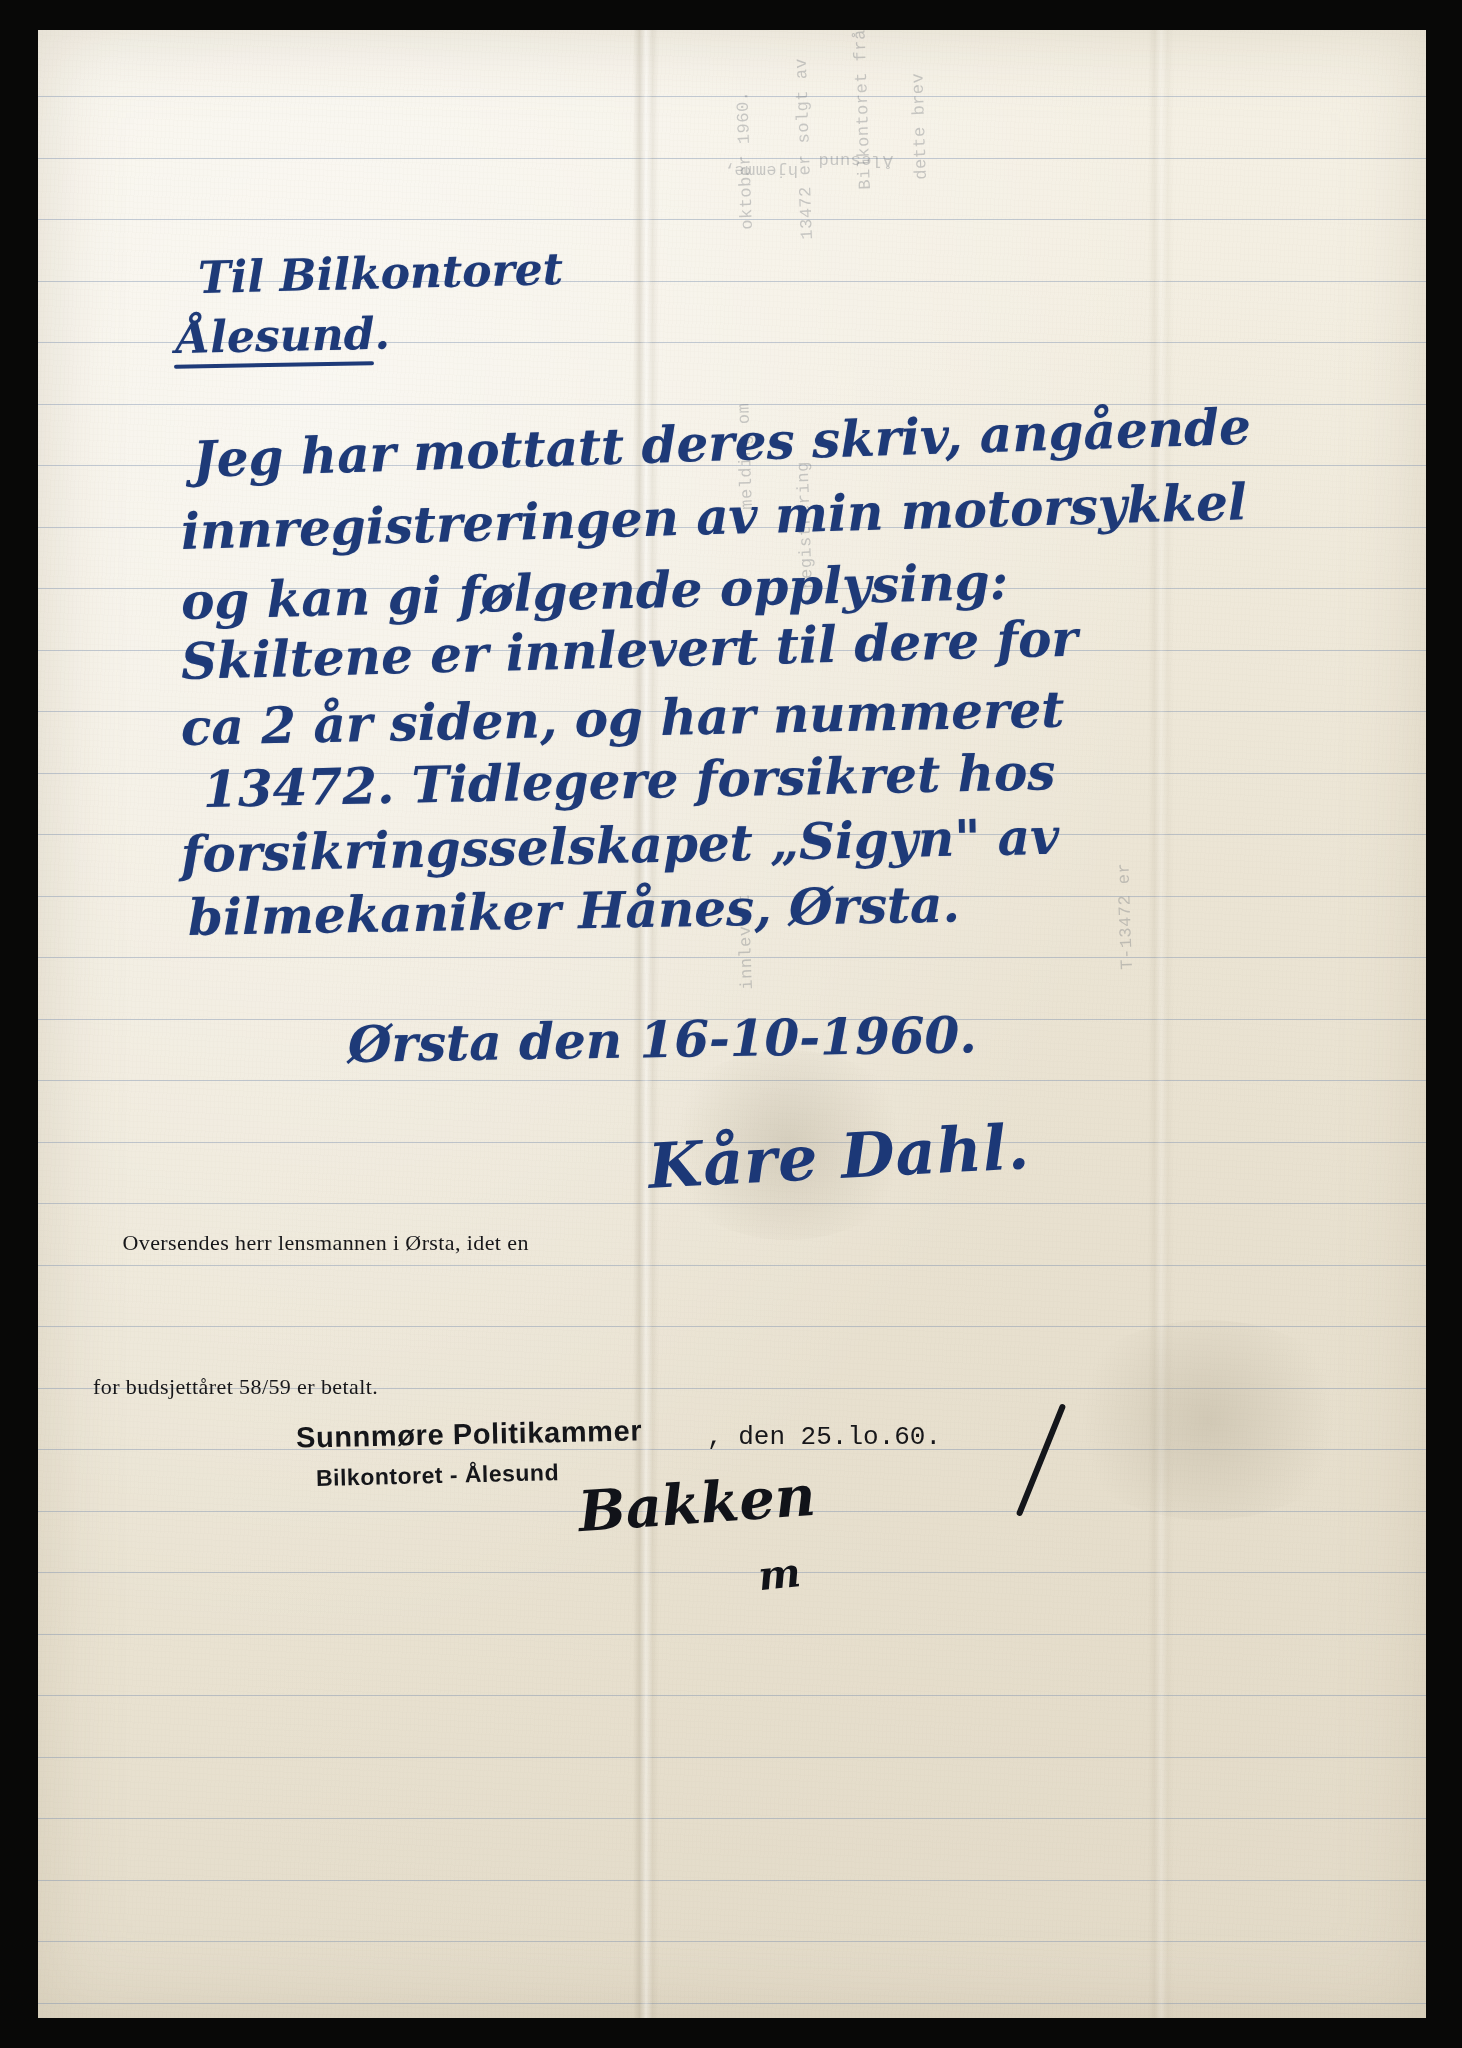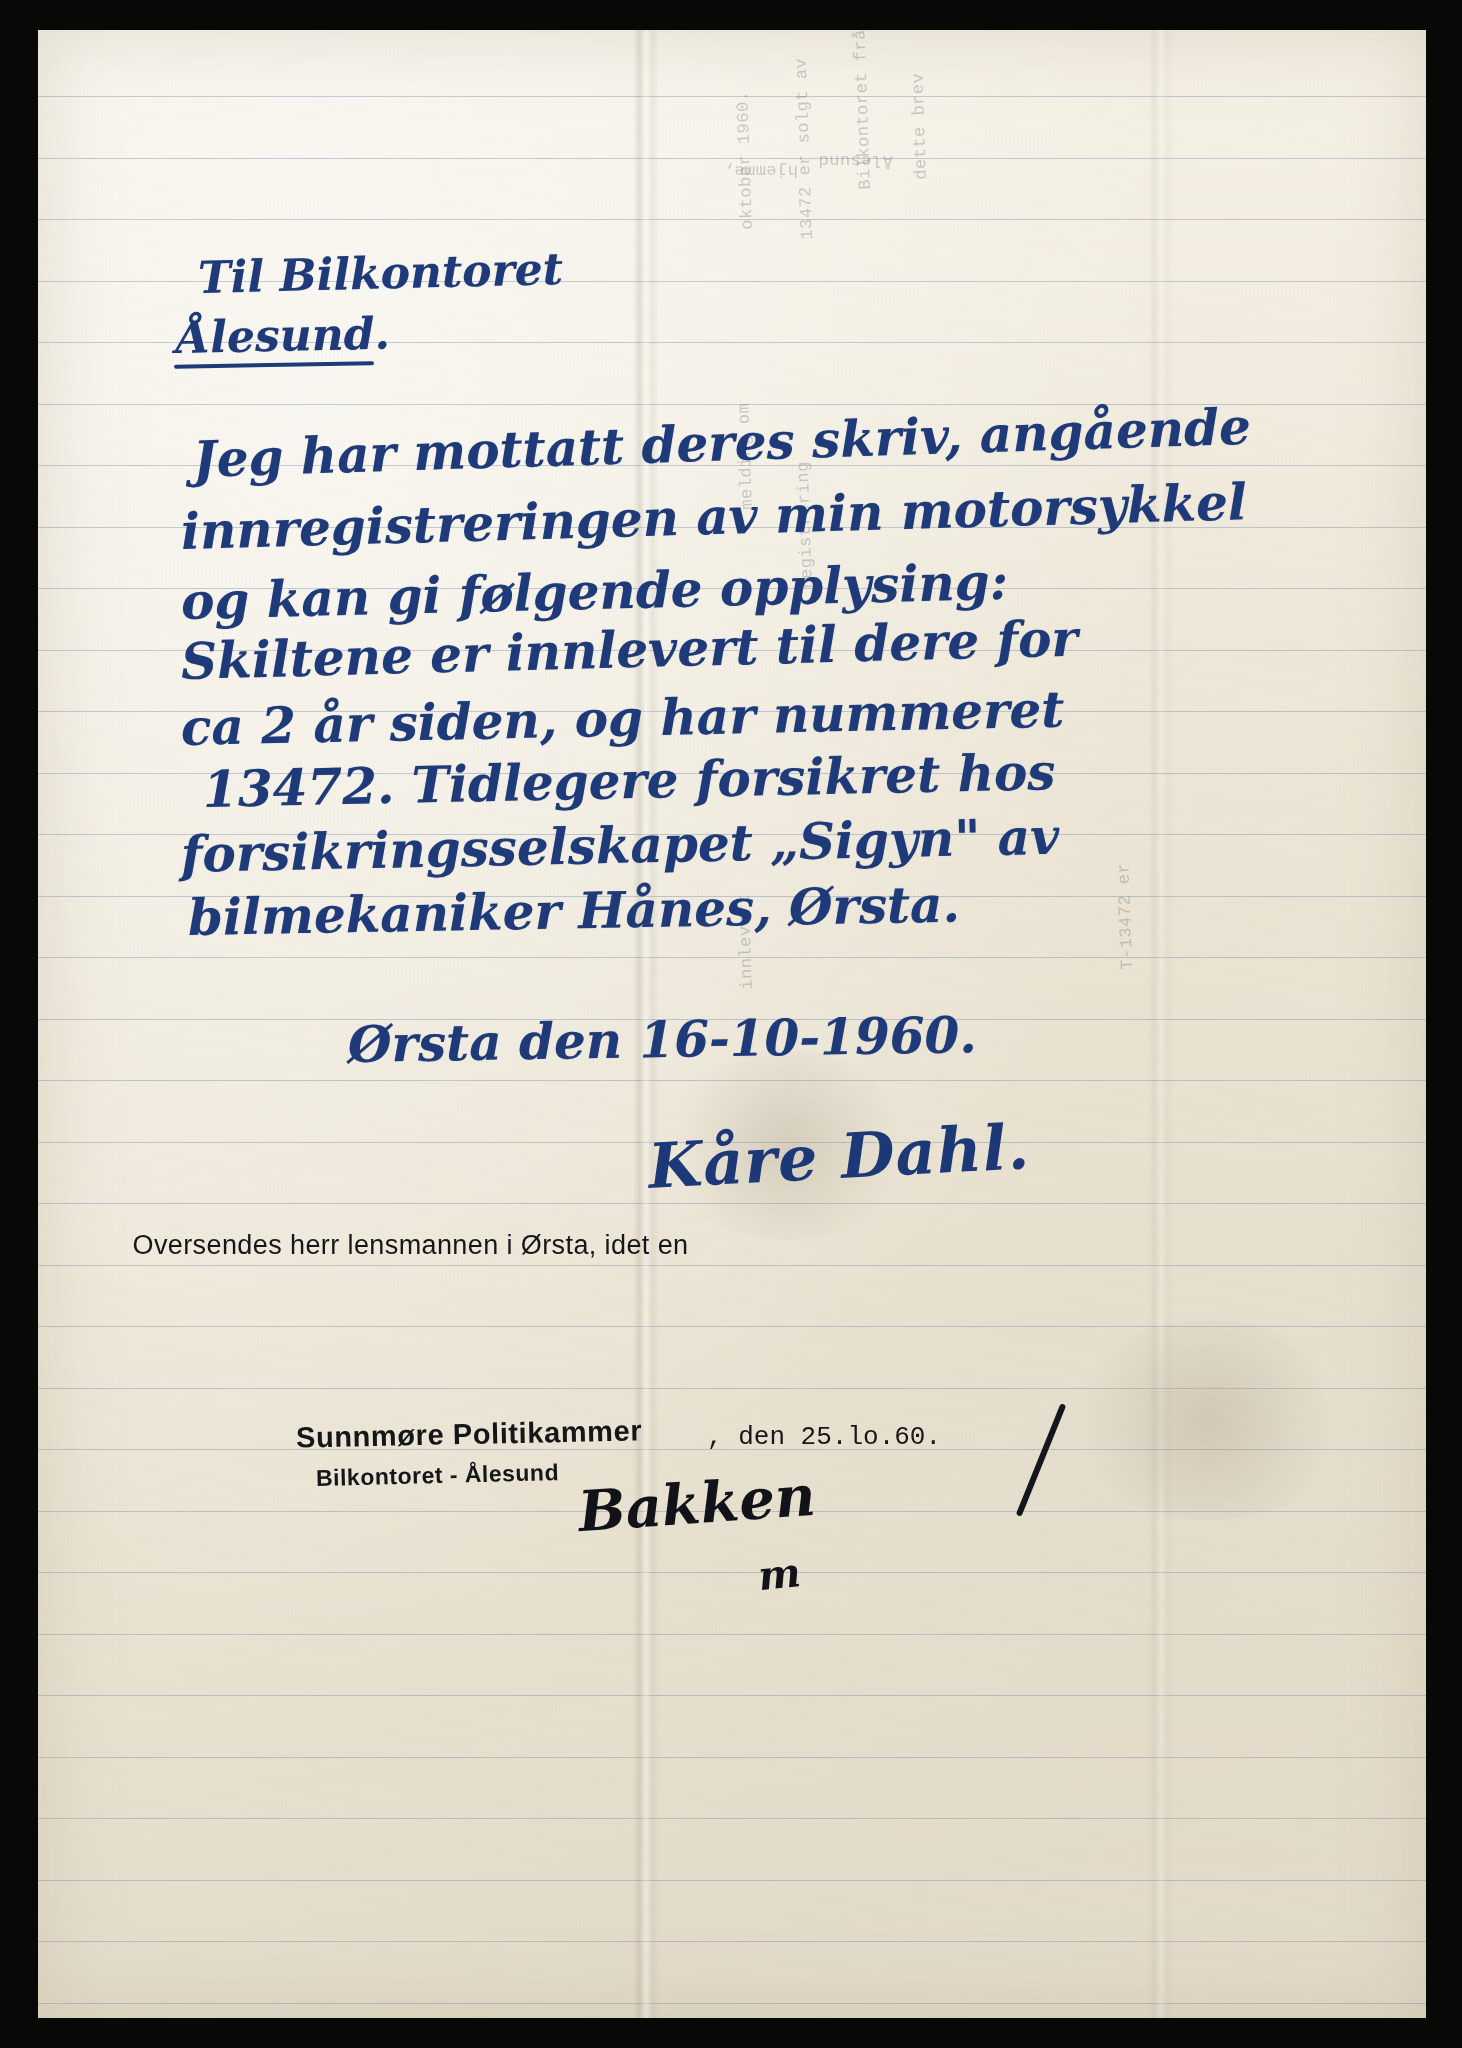--- a/index.html
+++ b/index.html
@@ -117,22 +117,22 @@
     font-size: 62px;
     letter-spacing: 1px;
     white-space: nowrap;
     transform: rotate(-3deg);
   }
 
   
   .typed {
     position: absolute;
     color: #17171a;
-    font-family: Liberation Sans, sans-serif;
-    font-size: 27px;
+    font-family: Liberation Serif, serif;
+    font-size: 22px;
     letter-spacing: 0.4px;
     white-space: pre;
   }
 
   
   .stamp {
     position: absolute;
     color: #15161a;
     font-family: "Liberation Sans", sans-serif;
     font-weight: 700;
@@ -267,20 +267,21 @@
 
     <div class="hand big" style="left:143px; top:795px; transform: rotate(-1.2deg);">forsikringsselskapet  „Sigyn"  av</div>
 
     <div class="hand big" style="left:150px; top:858px; transform: rotate(-1deg);">bilmekaniker Hånes, Ørsta.</div>
 
     <div class="hand big" style="left:310px; top:985px; transform: rotate(-0.9deg);">Ørsta den  16-10-1960.</div>
 
     <div class="signature" style="left:610px; top:1090px;">Kåre Dahl.</div>
 
     <div class="typed" style="left:55px; top:1200px;">     Oversendes herr lensmannen i Ørsta, idet en</div>
+    <div class="typed" style="left:55px; top:1344px;">for budsjettåret 58/59 er betalt.</div>
 
     <div class="stamp line1" style="left:258px; top:1388px; transform: rotate(-1.2deg);">Sunnmøre Politikammer</div>
     <div class="stamp line2" style="left:278px; top:1432px; transform: rotate(-1.4deg);">Bilkontoret - Ålesund</div>
 
     <div class="stamp-date" style="left:645px; top:1392px;margin-left:24px;">, den 25.lo.60.</div>
 
     <div class="sig2" style="left:540px; top:1440px;">Bakken</div>
     <div class="sig2b" style="left:720px; top:1520px;">m</div>
     <div class="slash" style="left:1000px; top:1370px;"></div>
 

